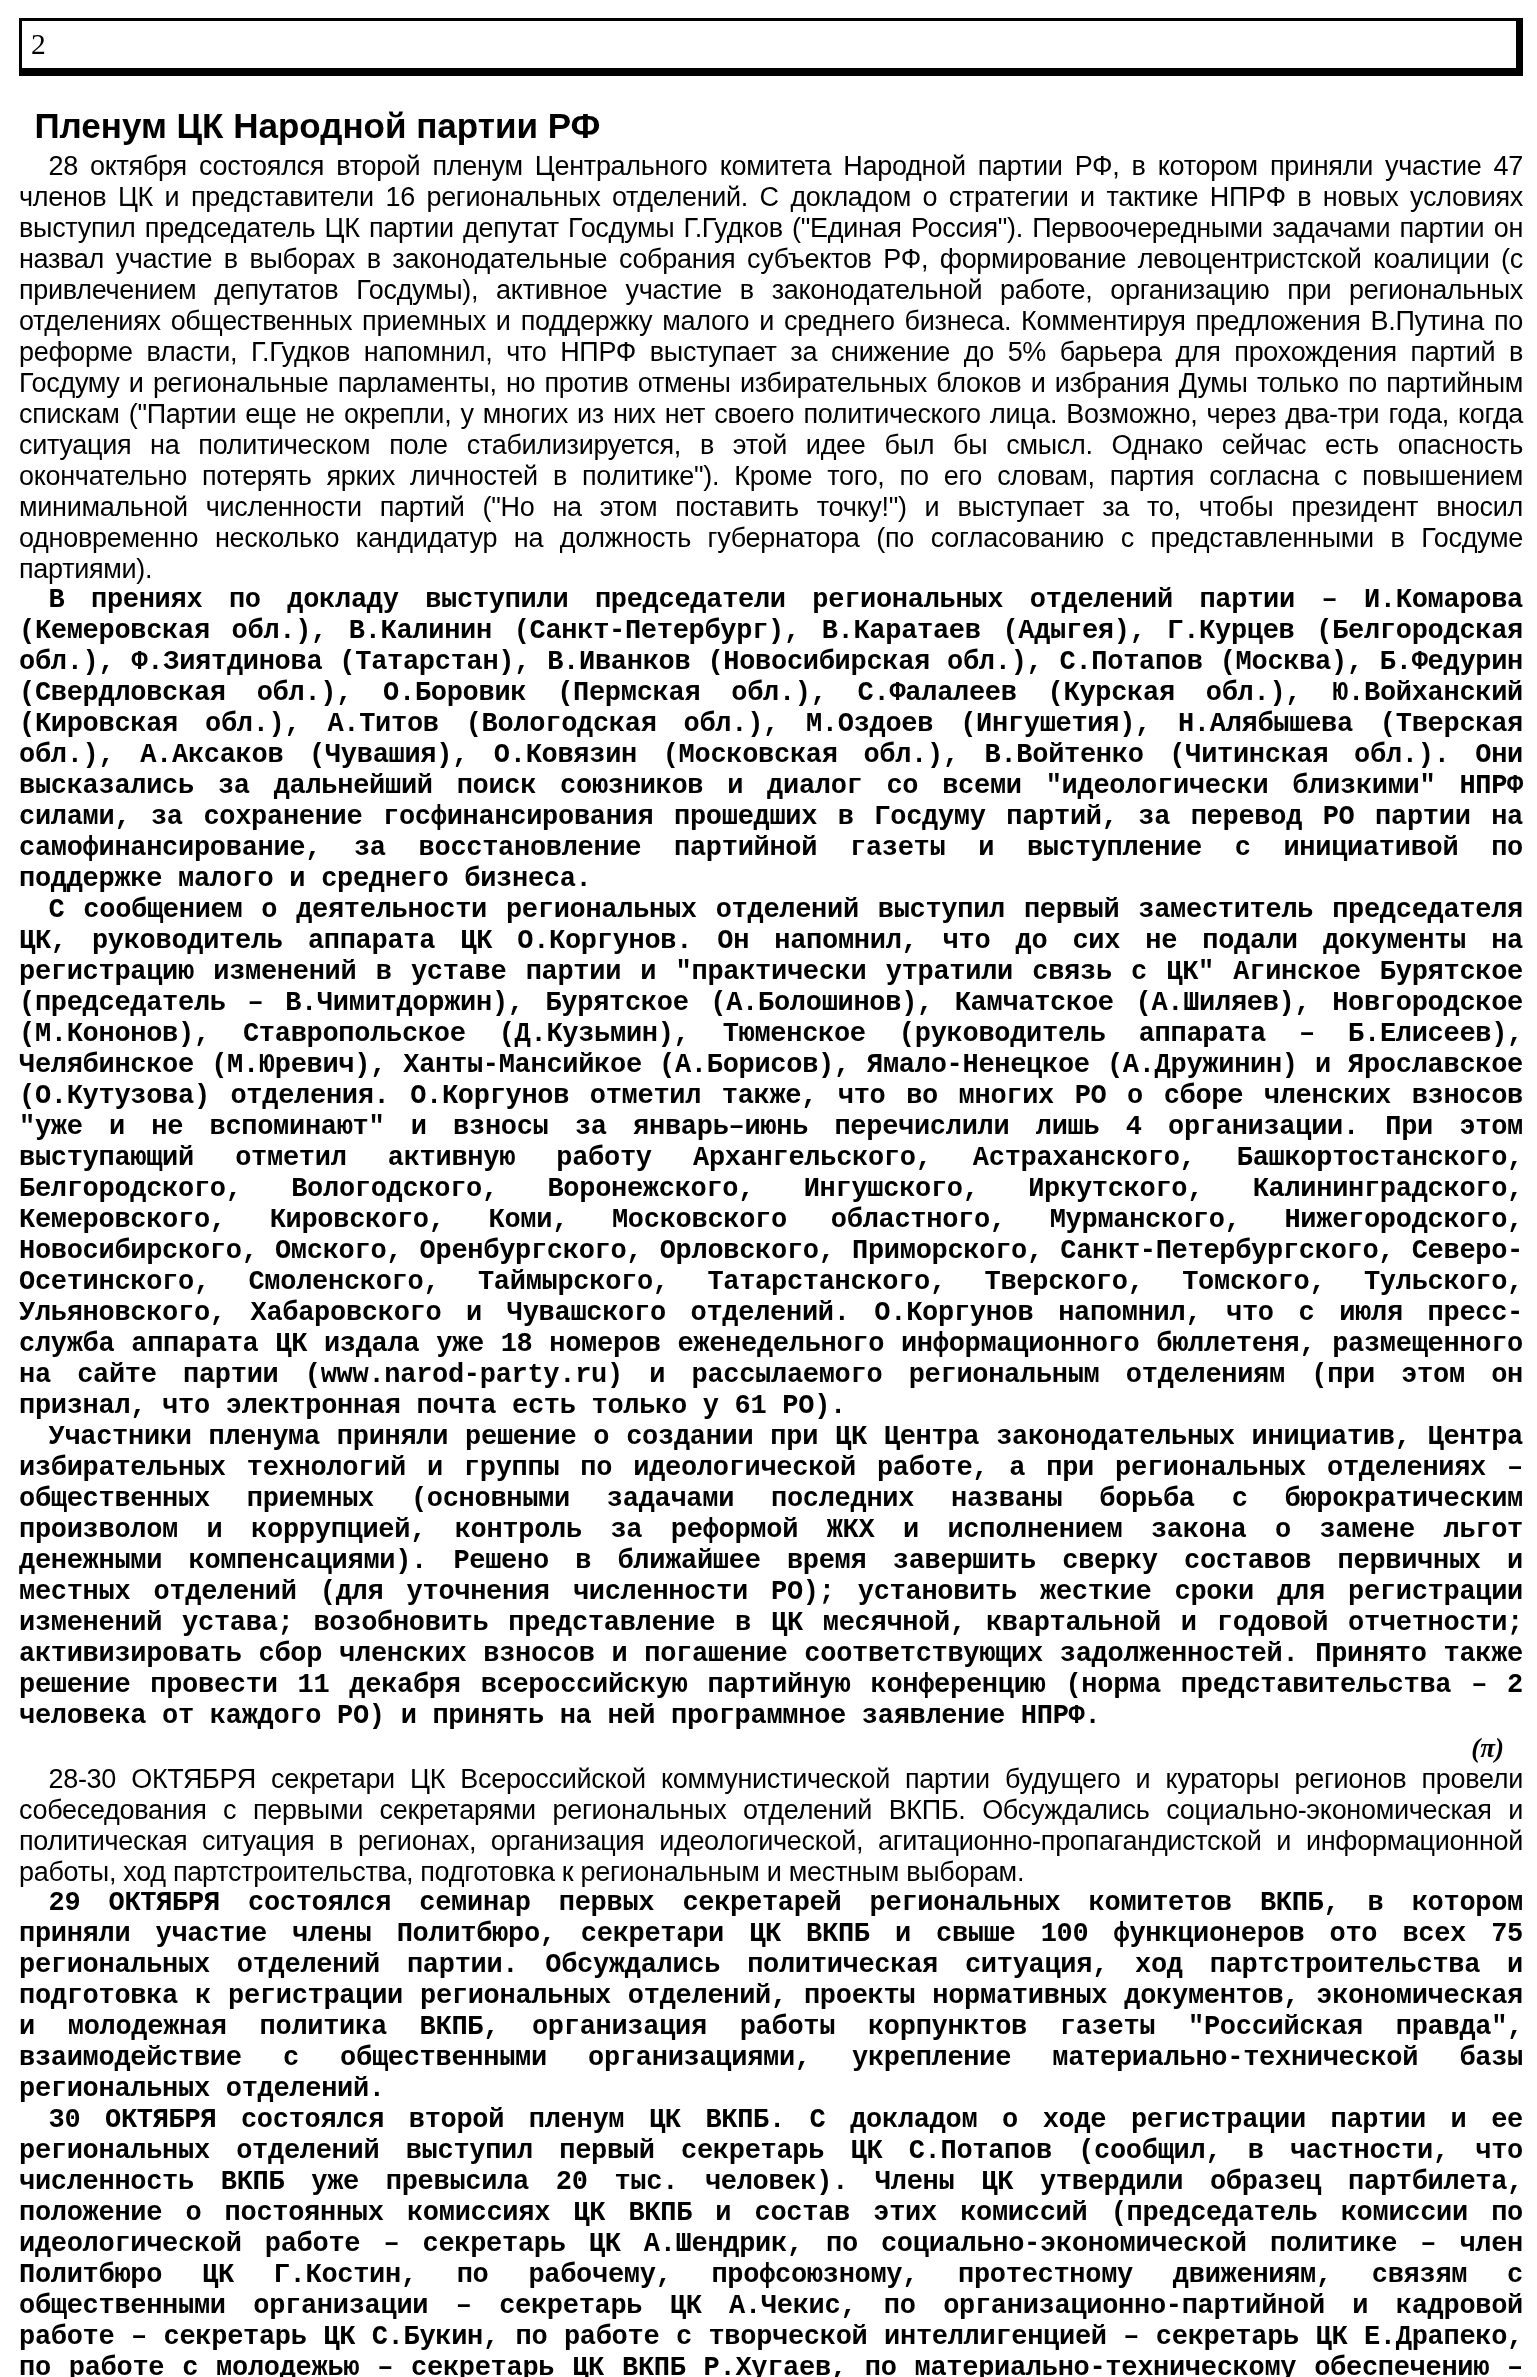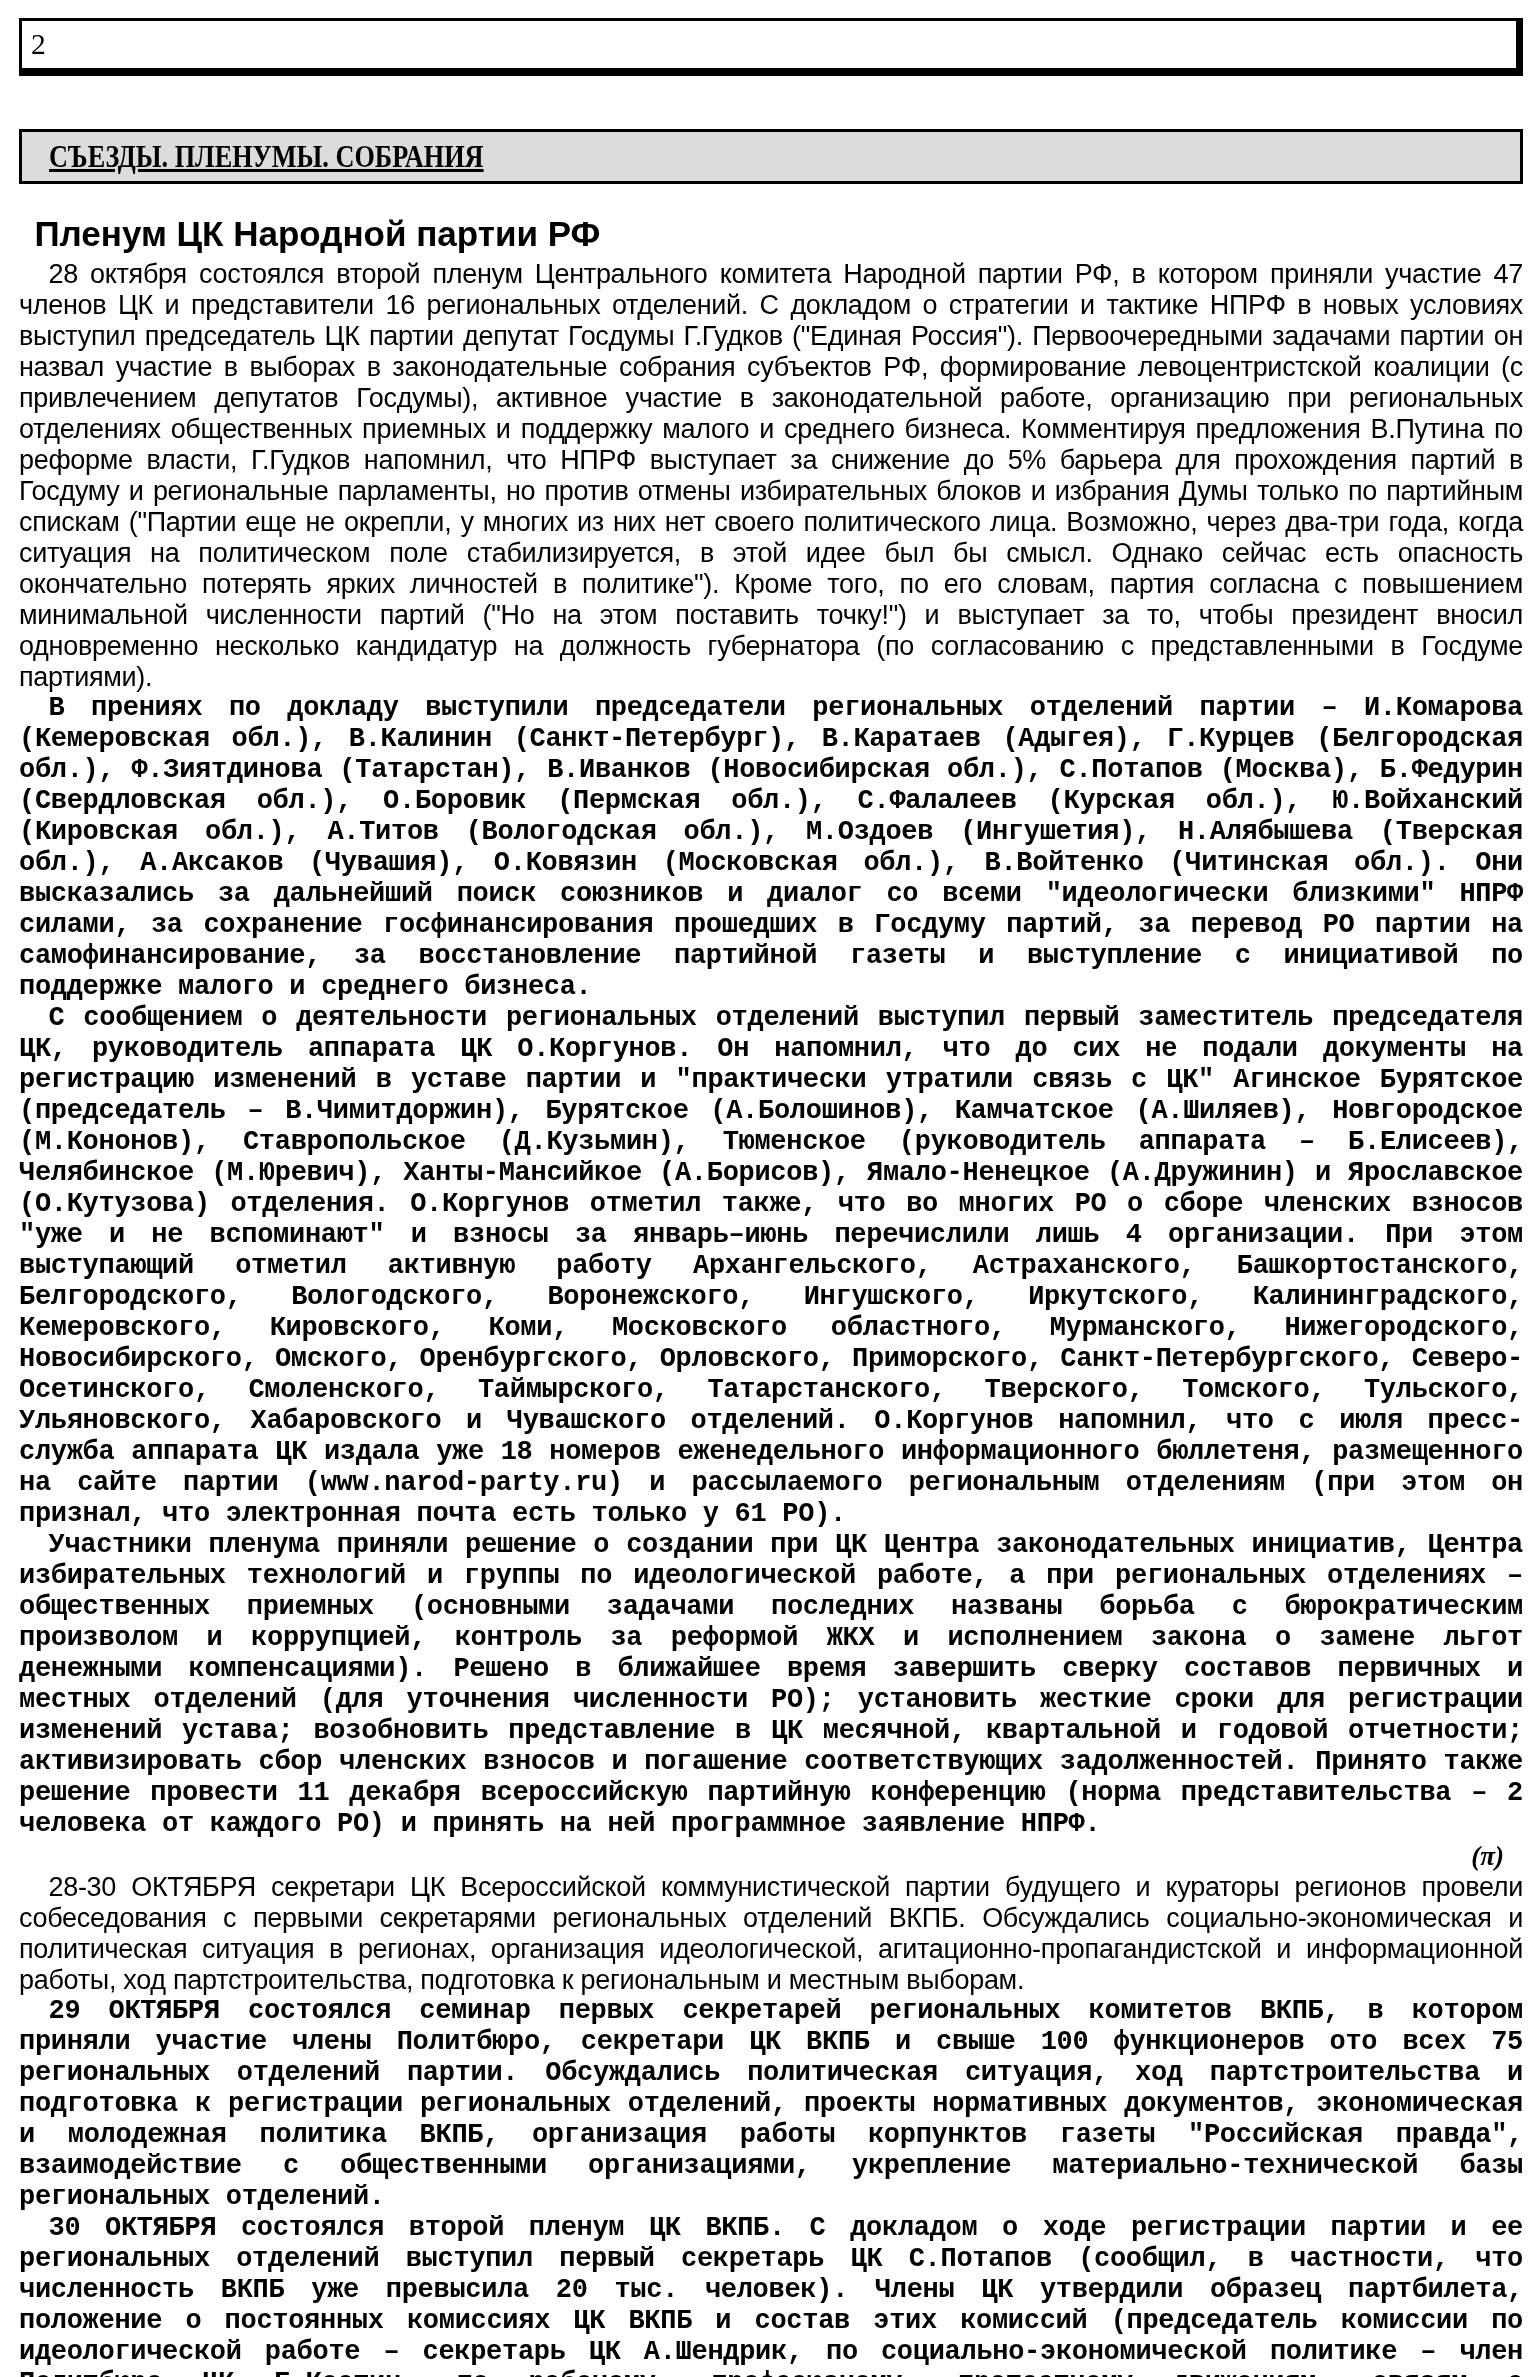--- a/index.html
+++ b/index.html
@@ -85,23 +85,20 @@
 </style>
 </head>
 <body>
 
 <div class="page">
 
   <div class="header-box">
     <span class="page-number">2</span>
   </div>
 
-  <div class="section-bar">
-    <span class="section-title">СЪЕЗДЫ. ПЛЕНУМЫ. СОБРАНИЯ</span>
-  </div>
 
   <div class="article">
     <h2 class="article-title">Пленум ЦК Народной партии РФ</h2>
     <p class="body">28 октября состоялся второй пленум Центрального комитета Народной партии РФ, в котором приняли участие 47 членов ЦК и представители 16 региональных отделений. С докладом о стратегии и тактике НПРФ в новых условиях выступил председатель ЦК партии депутат Госдумы Г.Гудков ("Единая Россия"). Первоочередными задачами партии он назвал участие в выборах в законодательные собрания субъектов РФ, формирование левоцентристской коалиции (с привлечением депутатов Госдумы), активное участие в законодательной работе, организацию при региональных отделениях общественных приемных и поддержку малого и среднего бизнеса. Комментируя предложения В.Путина по реформе власти, Г.Гудков напомнил, что НПРФ выступает за снижение до 5% барьера для прохождения партий в Госдуму и региональные парламенты, но против отмены избирательных блоков и избрания Думы только по партийным спискам ("Партии еще не окрепли, у многих из них нет своего политического лица. Возможно, через два-три года, когда ситуация на политическом поле стабилизируется, в этой идее был бы смысл. Однако сейчас есть опасность окончательно потерять ярких личностей в политике"). Кроме того, по его словам, партия согласна с повышением минимальной численности партий ("Но на этом поставить точку!") и выступает за то, чтобы президент вносил одновременно несколько кандидатур на должность губернатора (по согласованию с представленными в Госдуме партиями).</p>
     <p class="body b">В прениях по докладу выступили председатели региональных отделений партии – И.Комарова (Кемеровская обл.), В.Калинин (Санкт-Петербург), В.Каратаев (Адыгея), Г.Курцев (Белгородская обл.), Ф.Зиятдинова (Татарстан), В.Иванков (Новосибирская обл.), С.Потапов (Москва), Б.Федурин (Свердловская обл.), О.Боровик (Пермская обл.), С.Фалалеев (Курская обл.), Ю.Войханский (Кировская обл.), А.Титов (Вологодская обл.), М.Оздоев (Ингушетия), Н.Алябышева (Тверская обл.), А.Аксаков (Чувашия), О.Ковязин (Московская обл.), В.Войтенко (Читинская обл.). Они высказались за дальнейший поиск союзников и диалог со всеми "идеологически близкими" НПРФ силами, за сохранение госфинансирования прошедших в Госдуму партий, за перевод РО партии на самофинансирование, за восстановление партийной газеты и выступление с инициативой по поддержке малого и среднего бизнеса.</p>
     <p class="body b">С сообщением о деятельности региональных отделений выступил первый заместитель председателя ЦК, руководитель аппарата ЦК О.Коргунов. Он напомнил, что до сих не подали документы на регистрацию изменений в уставе партии и "практически утратили связь с ЦК" Агинское Бурятское (председатель – В.Чимитдоржин), Бурятское (А.Болошинов), Камчатское (А.Шиляев), Новгородское (М.Кононов), Ставропольское (Д.Кузьмин), Тюменское (руководитель аппарата – Б.Елисеев), Челябинское (М.Юревич), Ханты-Мансийкое (А.Борисов), Ямало-Ненецкое (А.Дружинин) и Ярославское (О.Кутузова) отделения. О.Коргунов отметил также, что во многих РО о сборе членских взносов "уже и не вспоминают" и взносы за январь–июнь перечислили лишь 4 организации. При этом выступающий отметил активную работу Архангельского, Астраханского, Башкортостанского, Белгородского, Вологодского, Воронежского, Ингушского, Иркутского, Калининградского, Кемеровского, Кировского, Коми, Московского областного, Мурманского, Нижегородского, Новосибирского, Омского, Оренбургского, Орловского, Приморского, Санкт-Петербургского, Северо-Осетинского, Смоленского, Таймырского, Татарстанского, Тверского, Томского, Тульского, Ульяновского, Хабаровского и Чувашского отделений. О.Коргунов напомнил, что с июля пресс-служба аппарата ЦК издала уже 18 номеров еженедельного информационного бюллетеня, размещенного на сайте партии (www.narod-party.ru) и рассылаемого региональным отделениям (при этом он признал, что электронная почта есть только у 61 РО).</p>
     <p class="body b">Участники пленума приняли решение о создании при ЦК Центра законодательных инициатив, Центра избирательных технологий и группы по идеологической работе, а при региональных отделениях – общественных приемных (основными задачами последних названы борьба с бюрократическим произволом и коррупцией, контроль за реформой ЖКХ и исполнением закона о замене льгот денежными компенсациями). Решено в ближайшее время завершить сверку составов первичных и местных отделений (для уточнения численности РО); установить жесткие сроки для регистрации изменений устава; возобновить представление в ЦК месячной, квартальной и годовой отчетности; активизировать сбор членских взносов и погашение соответствующих задолженностей. Принято также решение провести 11 декабря всероссийскую партийную конференцию (норма представительства – 2 человека от каждого РО) и принять на ней программное заявление НПРФ.</p>
     <div class="sig">(π)</div>
   </div>
 

